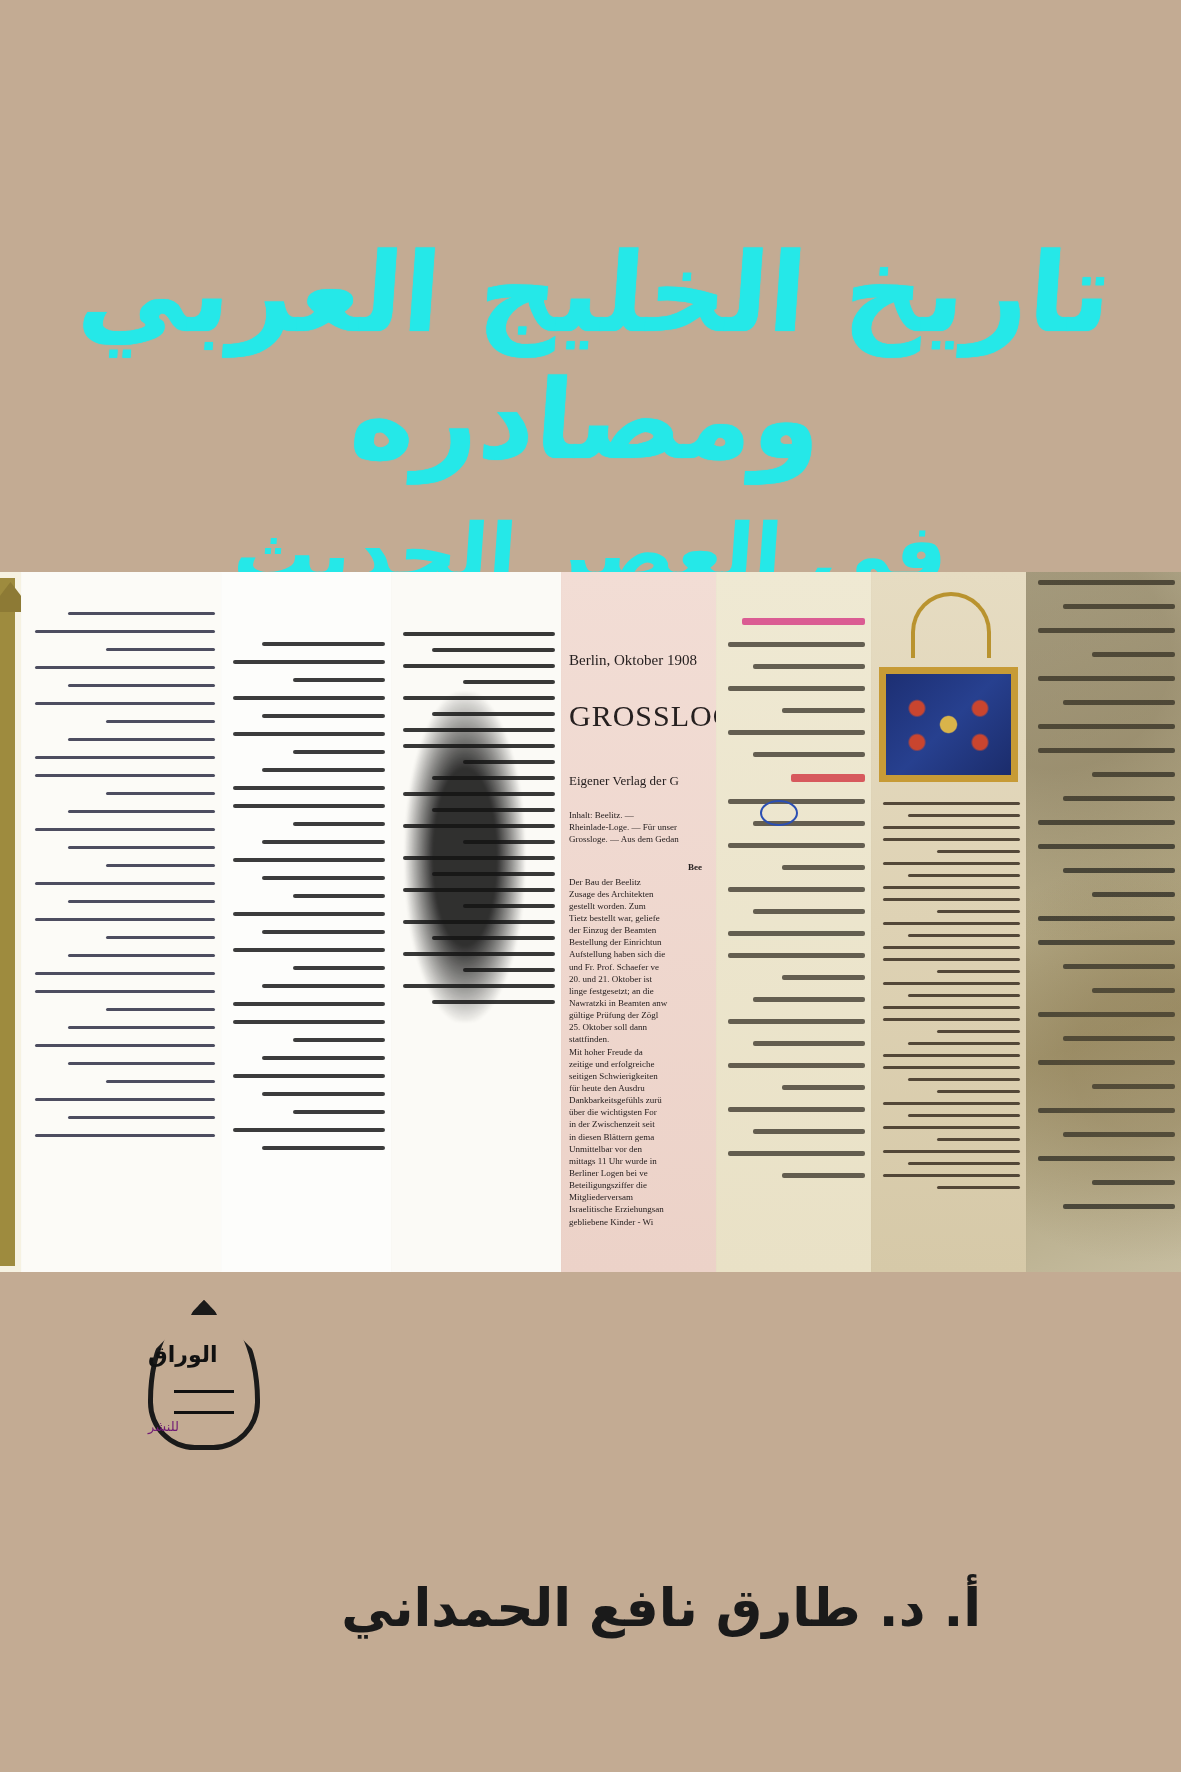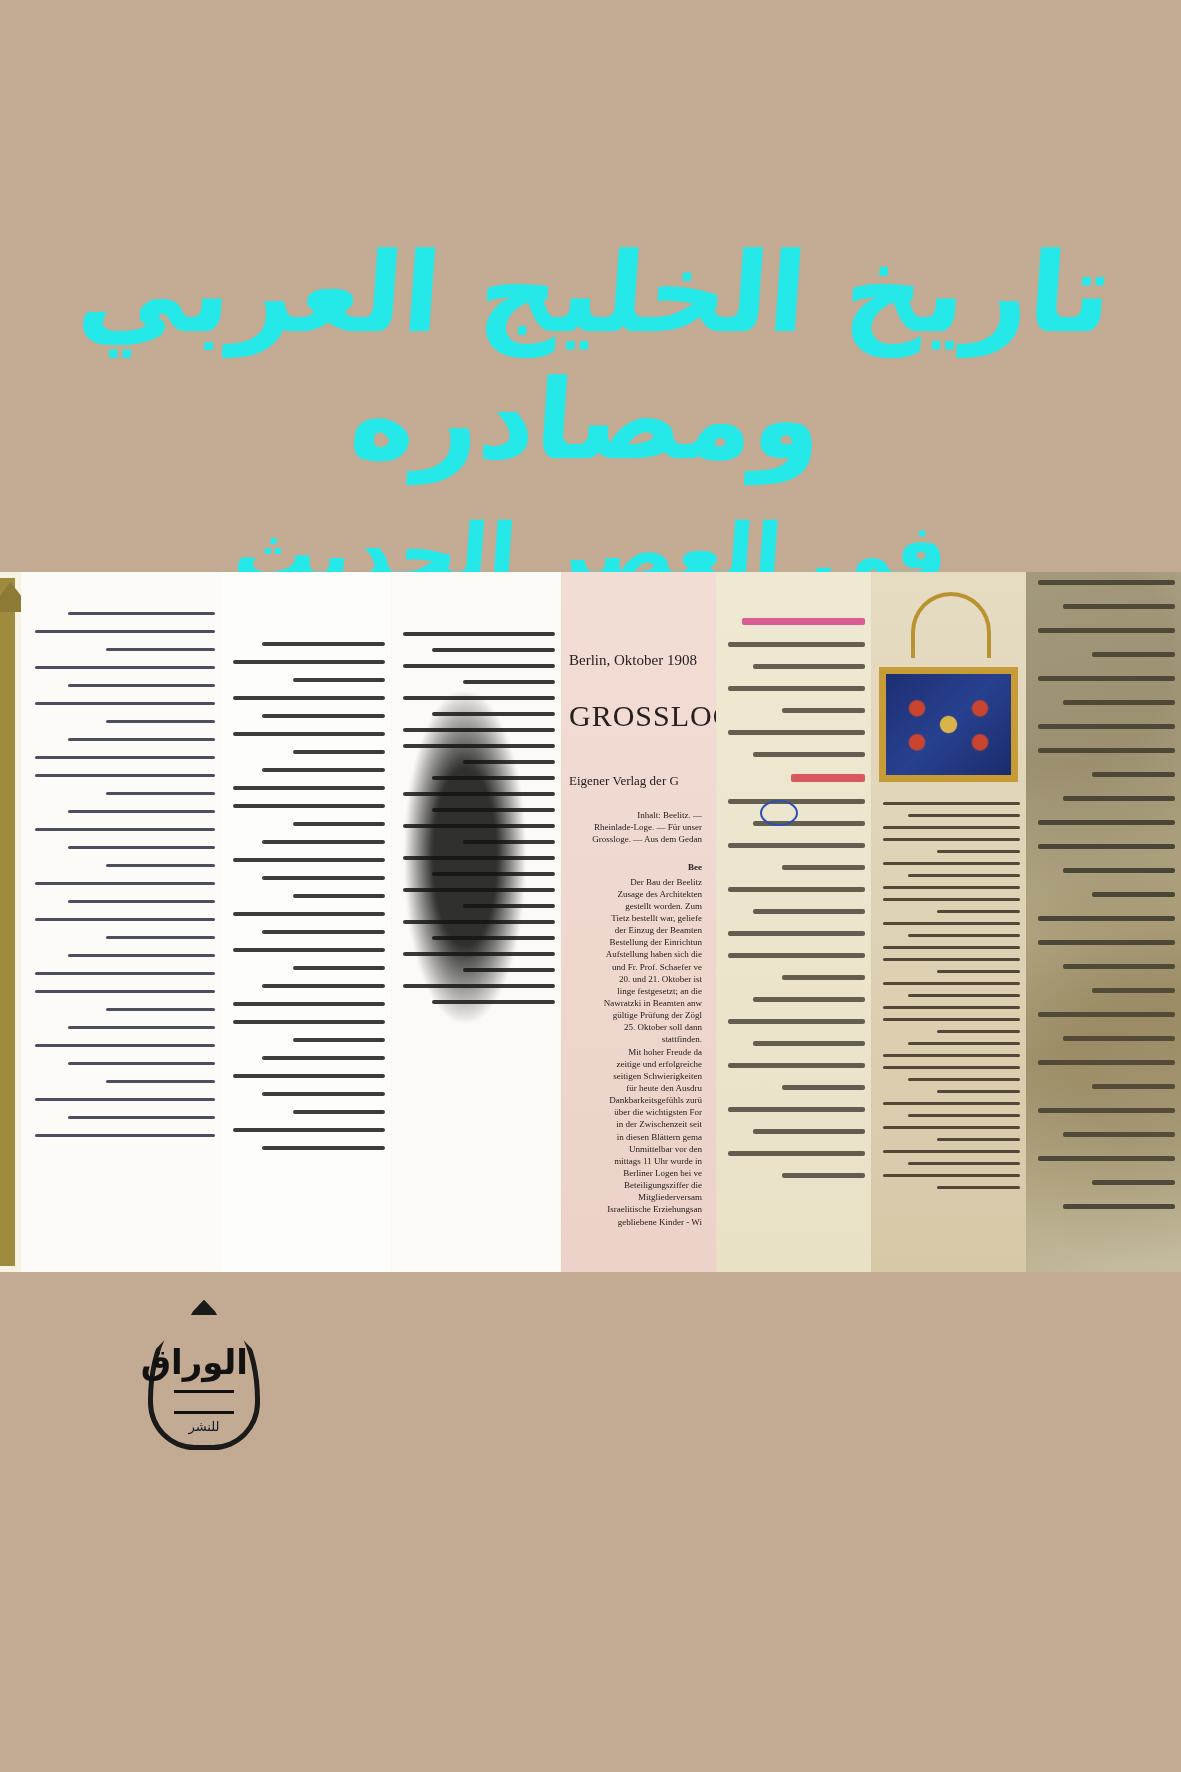--- a/index.html
+++ b/index.html
@@ -123,21 +123,21 @@
   
   .s4 { width: 155px; background: linear-gradient(180deg,#f2ddd5 0%,#ecd2c8 100%); }
   .german {
     position:absolute; inset:0; padding:80px 14px 0 8px; box-sizing:border-box;
     color:#262020; direction:ltr; text-align:left;
     font-family:"Liberation Serif", serif;
   }
   .g-date { font-size:15px; margin-bottom:30px; }
   .g-title { font-size:30px; letter-spacing:1px; margin-bottom:28px; }
   .g-sub { font-size:13px; margin-bottom:20px;margin-top:40px; }
-  .g-small { font-size:9px; line-height:1.35;text-align:right; }
+  .g-small { font-size:9px; line-height:1.35; }
   .g-bold { font-weight:bold; }
   
   .s5 { width: 170px; background: #fbfaf6; }
   .s5 .ln { background:#1c1c1c; height:4px; margin-bottom:12px; opacity:.88; }
   .blot{
     position:absolute; left:14px; top:120px; width:120px; height:330px;
     background: radial-gradient(ellipse at 50% 50%, rgba(20,20,20,.88) 0 38%, rgba(20,20,20,.45) 55%, transparent 72%);
     filter: blur(1px);
   }
   
@@ -175,26 +175,26 @@
     clip-path: polygon(50% 0%, 100% 38%, 100% 100%, 0 100%, 0 38%);
     border-top-left-radius: 60% 80%;
     border-top-right-radius: 60% 80%;
   }
   .logo .drop::before{
     content:"";position:absolute; left:50%; top:-16px; transform:translateX(-50%);
     width:0;height:0;border-left:13px solid transparent;border-right:13px solid transparent;
     border-bottom:26px solid #1a1a1a;
   }
   .logo-text{
-    position:absolute; left:0; right:12px; top:42px; text-align:right;
-    color:#111; font-size:34px; font-weight:700; direction:rtl;
+    position:absolute; left:0; right:0; top:42px; text-align:left;
+    color:#111; font-size:22px; font-weight:700; direction:rtl;
   }
   .logo-sub{
-    position:absolute; left:0; right:0; bottom:16px; text-align:center;
-    color:#0f172a; font-size:13px; direction:rtl;
+    position:absolute; left:0; right:0; bottom:16px; text-align:left;
+    color:#701a75; font-size:13px; direction:rtl;
   }
   .logo-lines{
     position:absolute; left:26px; right:26px; bottom:36px; height:18px;
     border-top:3px solid #111; border-bottom:3px solid #111;
   }
 
   
   .author {
     position: absolute;
     right: 200px;
@@ -473,14 +473,15 @@
 
   </div>
 
   <div class="logo">
     <div class="drop"></div>
     <div class="logo-text">الوراق</div>
     <div class="logo-lines"></div>
     <div class="logo-sub">للنشر</div>
   </div>
 
+  <div class="author">أ. د. طارق نافع الحمداني</div>
 
 </div>
 
 </body></html>

